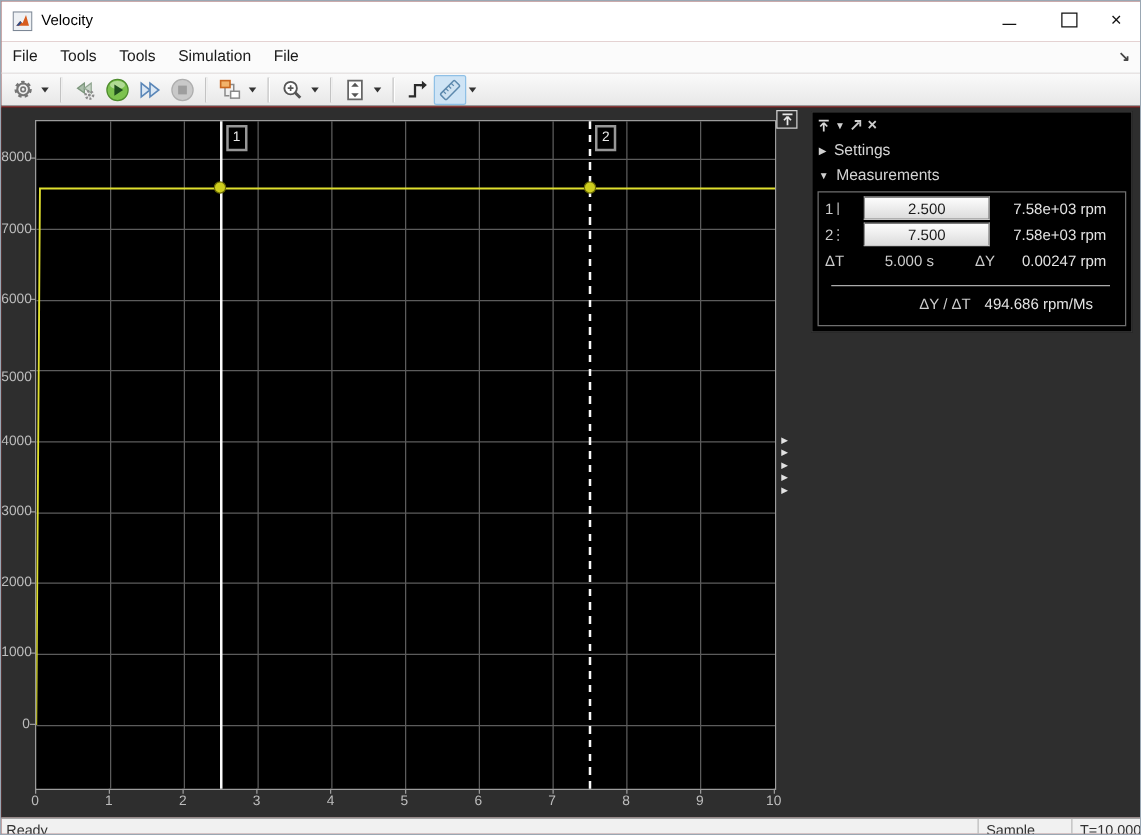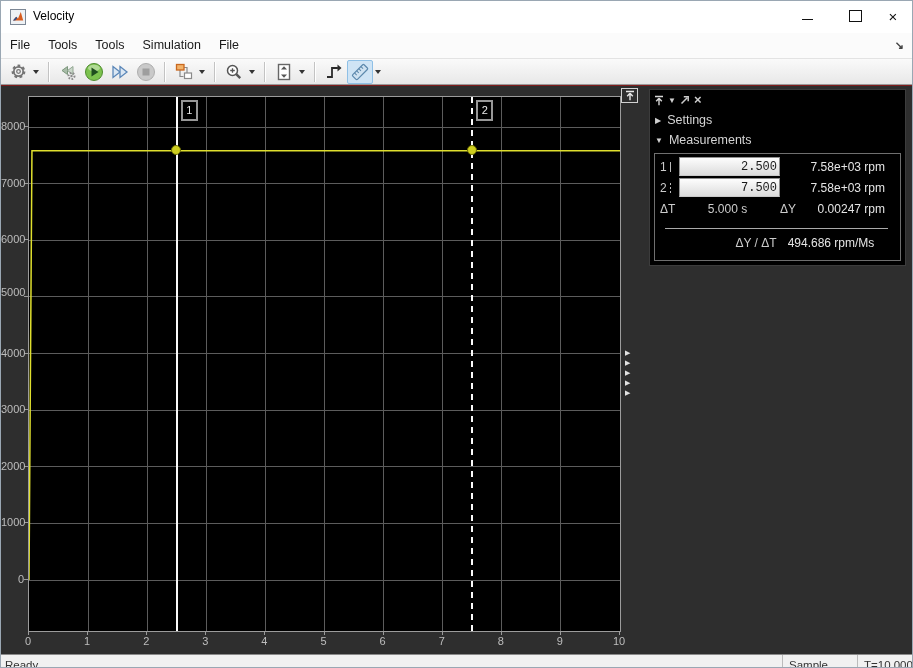--- a/index.html
+++ b/index.html
@@ -54,21 +54,21 @@
   #panel-close{color:#ccc;font-size:13px;font-weight:bold;line-height:12px;}
   #meas-table{margin:3px 4px 0 4px;border:1px solid #6f6f6f;padding:2px 0 4px 0;}
   .t-head{display:flex;height:18px;align-items:center;font-size:12px;color:#c9c9c9;}
   .th-time{width:122px;text-align:center;margin-left:22px;}
   .th-value{flex:1;text-align:center;}
   .t-row{display:flex;align-items:center;height:21px;font-size:12px;color:#cccccc;padding-left:5px;}
   .r-lbl{width:19px;display:flex;align-items:center;gap:3px;}
   .bar{width:1px;height:10px;}
   .bar.solid{background:#bbb;}
   .bar.dashed{background:repeating-linear-gradient(180deg,#bbb 0 2px,transparent 2px 4px);}
-  .time-input{width:95px;height:15px;font-family:Liberation Mono, monospace;font-size:12px;text-align:right;color:#1a1a1a;background:linear-gradient(#fdfdfd,#dcdcdc);border:1px solid #8f8f8f;border-bottom-color:#c9c9c9;outline:none;}
+  .time-input{width:95px;height:15px;font-family:Liberation Sans, sans-serif;font-size:12px;text-align:center;color:#1a1a1a;background:linear-gradient(#fdfdfd,#dcdcdc);border:1px solid #8f8f8f;border-bottom-color:#c9c9c9;outline:none;margin-left:12px;}
   .r-val{flex:1;text-align:right;padding-right:15px;color:#e4e4e4;}
   .dy-lbl{margin-left:4px;color:#cccccc;}
   .t-div{border-top:1px solid #aaa;margin:9px 12px 7px 10px;}
   .d-row{position:relative;height:20px;font-size:12px;}
   .d-lbl{position:absolute;left:36px;width:130px;text-align:center;color:#cccccc;}
   .d-val{position:absolute;right:5px;width:128px;text-align:center;color:#e4e4e4;}
   
   #statusbar{position:absolute;left:0;top:653px;width:100%;height:22px;background:#f1f1f1;border-top:1px solid #8a8a8a;font-size:11.5px;color:#333;}
   #status-left{position:absolute;left:4px;top:4px;}
   .status-cell{position:absolute;top:0;height:22px;border-left:1px solid #bbb;padding:4px 0 0 6px;box-sizing:border-box;}
@@ -247,21 +247,21 @@
         <div class="ylab" style="top: 487.035px;">0</div>
         <div class="ytick" style="left: 23px; top: 436.407px;"></div>
         <div class="ylab" style="top: 430.407px;">1000</div>
         <div class="ytick" style="left: 23px; top: 379.779px;"></div>
         <div class="ylab" style="top: 373.779px;">2000</div>
         <div class="ytick" style="left: 23px; top: 323.152px;"></div>
         <div class="ylab" style="top: 317.152px;">3000</div>
         <div class="ytick" style="left: 23px; top: 266.524px;"></div>
         <div class="ylab" style="top: 260.524px;">4000</div>
         <div class="ytick" style="left: 23px; top: 209.896px;"></div>
-        <div class="ylab" style="top: 200px;">5000</div>
+        <div class="ylab" style="top: 210px;">5000</div>
         <div class="ytick" style="left: 23px; top: 153.268px;"></div>
         <div class="ylab" style="top: 147.268px;">6000</div>
         <div class="ytick" style="left: 23px; top: 96.6405px;"></div>
         <div class="ylab" style="top: 90.6405px;">7000</div>
         <div class="ytick" style="left: 23px; top: 40.0127px;"></div>
         <div class="ylab" style="top: 34.0127px;">8000</div>
       </div>
     <div id="corner-pin">
       <svg width="10" height="11" viewBox="0 0 10 11">
         <path d="M1,1.5 h8 M5,3.2 v7 M5,3.2 l-2.8,3 M5,3.2 l2.8,3" stroke="#e8e8e8" stroke-width="1.4" fill="none"></path>

